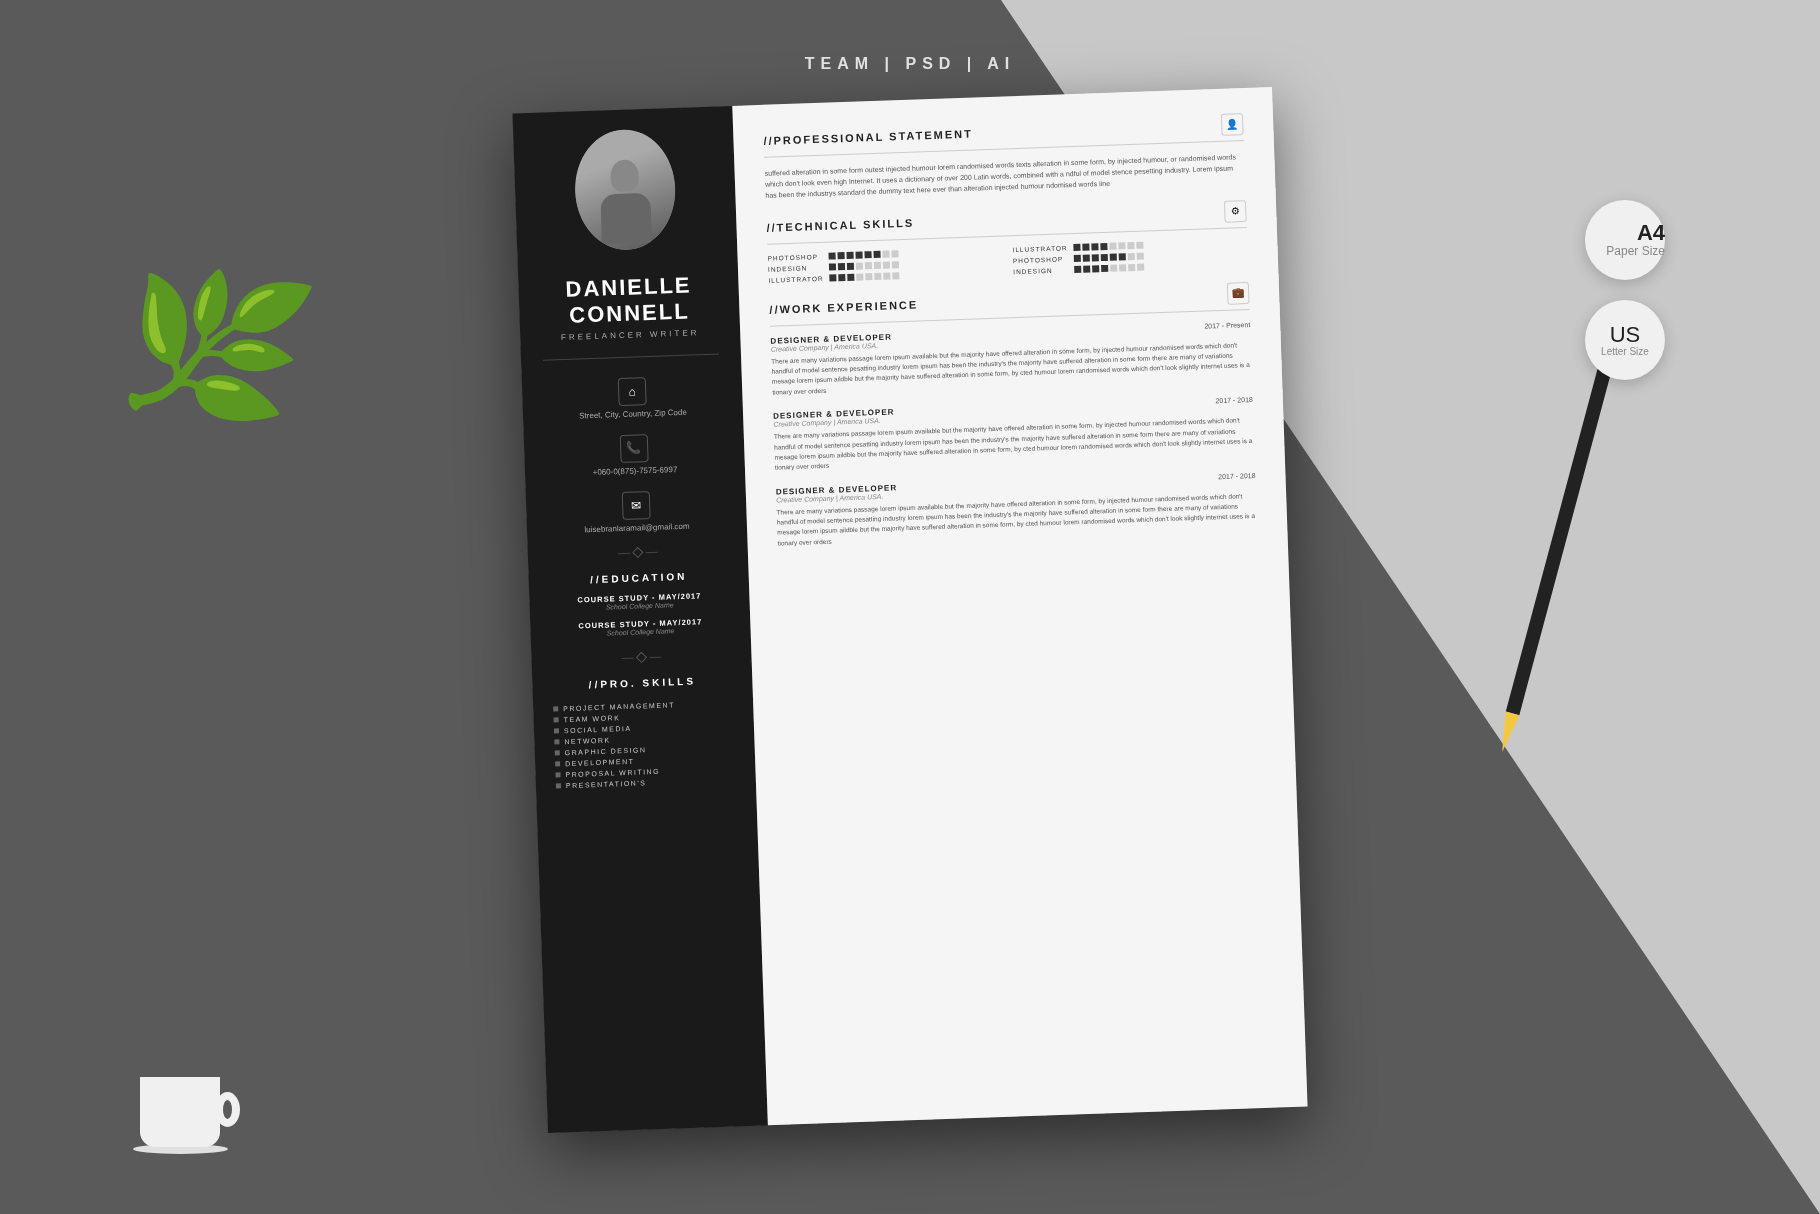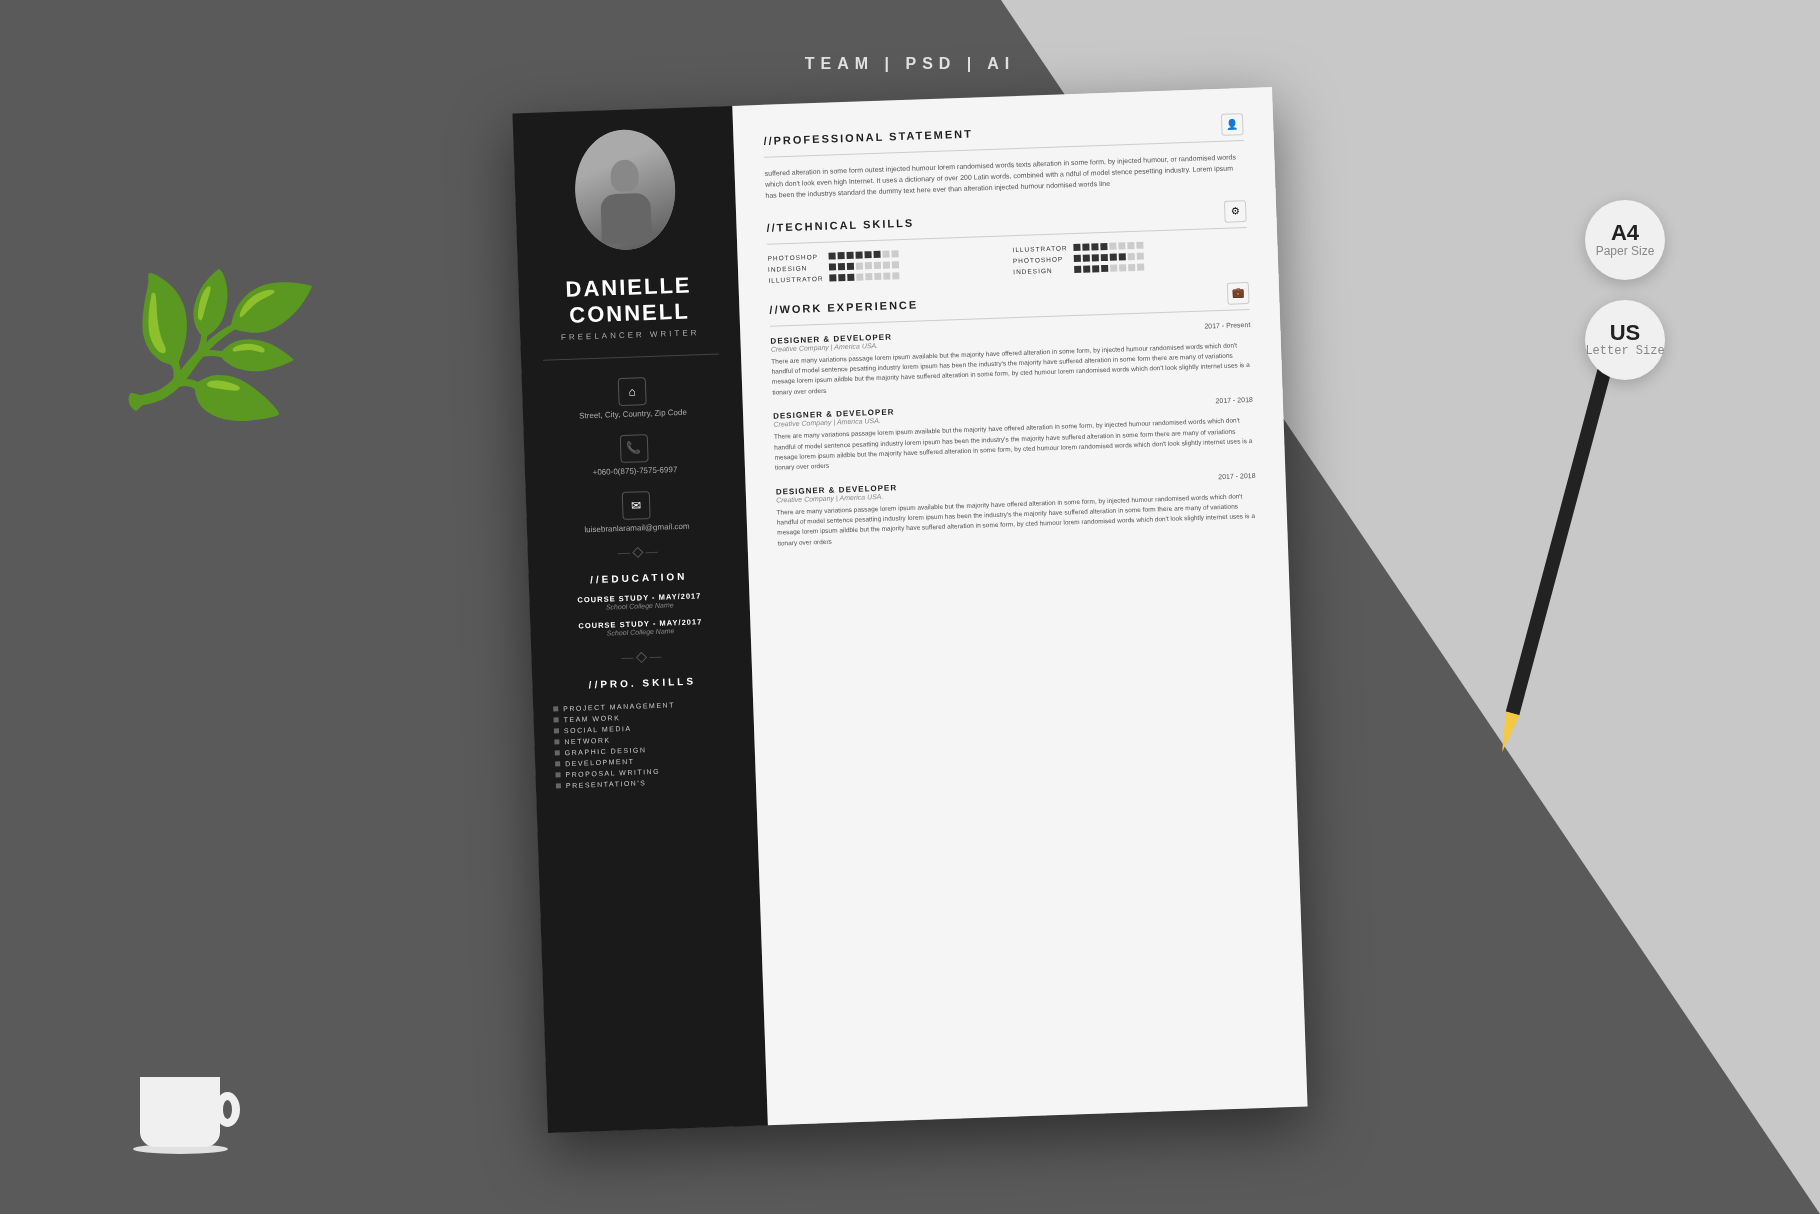--- a/index.html
+++ b/index.html
@@ -324,21 +324,21 @@
     .badge-a4 {
       position: absolute;
       right: 155px;
       top: 200px;
       width: 80px;
       height: 80px;
       background: #f0f0f0;
       border-radius: 50%;
       display: flex;
       flex-direction: column;
-      align-items: center;
+      align-items: flex-end;
       justify-content: center;
       z-index: 8;
       box-shadow: 0 4px 15px rgba(0,0,0,0.2);
     }
     .badge-a4 .badge-main {
       font-size: 22px;
       font-weight: bold;
       color: #222;
       line-height: 1;
     }
@@ -357,28 +357,27 @@
       border-radius: 50%;
       display: flex;
       flex-direction: column;
       align-items: center;
       justify-content: center;
       z-index: 8;
       box-shadow: 0 4px 15px rgba(0,0,0,0.2);
     }
     .badge-us .badge-main {
       font-size: 22px;
-      font-weight: bold;
+      font-weight: normal;
       color: #222;
       line-height: 1;
     }
     .badge-us .badge-sub {
-      font-size: 12px;
+      font-size: 10px;
       color: #888;
-      font-family: Liberation Mono, monospace;
     }
 
     
     .plant {
       position: absolute;
       left: 120px;
       top: 270px;
       z-index: 6;
       font-size: 150px;
       line-height: 1;

